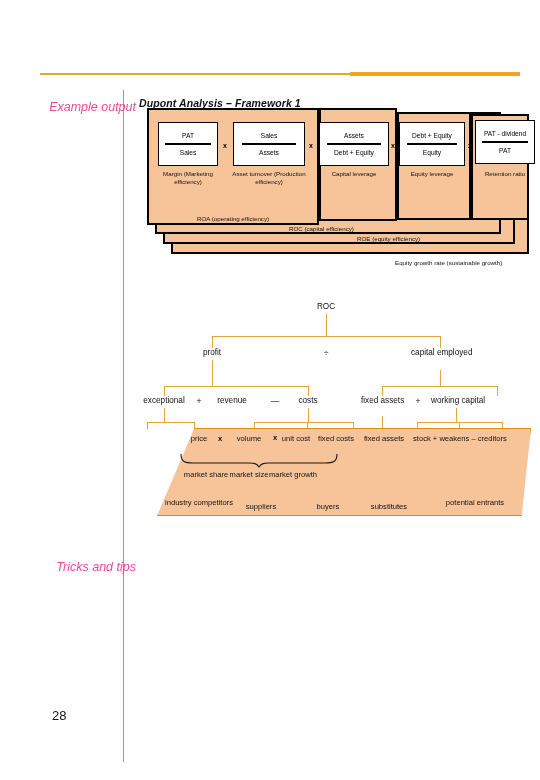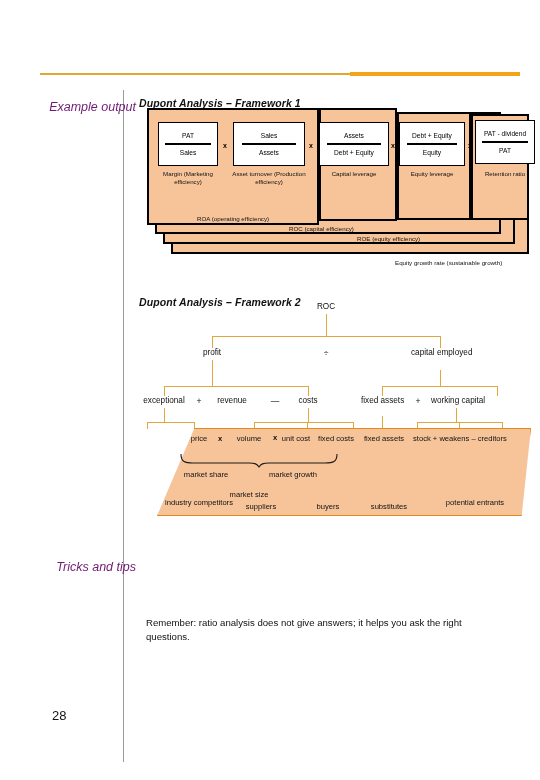--- a/index.html
+++ b/index.html
@@ -13,21 +13,21 @@
   
   .rule-left{position:absolute;left:40px;top:73px;width:310px;height:2px;background:#e0a82e;}
   .rule-right{position:absolute;left:350px;top:72px;width:170px;height:4px;background:#f2a51c;}
 
   
   .divider{position:absolute;left:123px;top:90px;width:1px;height:672px;background:#9a9a9a;}
 
   
   .side-label{
     position:absolute;right:404px;width:110px;text-align:right;
-    font-style:italic;font-size:12.5px;line-height:14px;color:#701a75;
+    font-style:italic;font-size:12.5px;line-height:14px;color:#ec4899;
   }
   #side-example{top:100px;}
   #side-tricks{top:560px;}
 
   
   .fw-title{
     position:absolute;font-style:italic;font-weight:bold;font-size:10.5px;
     color:#111;letter-spacing:.1px;
   }
   #fw1-title{left:139px;top:97px;}
@@ -162,21 +162,20 @@
     <div class="undercap" style="left:180px;top:58px;width:70px;">Capital leverage</div>
     <div class="undercap" style="left:258px;top:58px;width:70px;">Equity leverage</div>
     <div class="undercap" style="left:336px;top:58px;width:60px;">Retention ratio</div>
 
     <div class="tierlabel" style="left:58px;top:103px;">ROA (operating efficiency)</div>
     <div class="tierlabel" style="left:150px;top:113px;">ROC (capital efficiency)</div>
     <div class="tierlabel" style="left:218px;top:123px;">ROE (equity efficiency)</div>
     <div class="tierlabel" style="left:256px;top:147px;">Equity growth rate (sustainable growth)</div>
   </div>
 
-  <div class="fw-title" id="fw2-title">Dupont Analysis – Framework 2</div>
 
   <div class="f2">
 
     <div class="node" style="left:157px;top:2px;width:60px;">ROC</div>
     <div class="ln lnv" style="left:187px;top:14px;height:22px;"></div>
     <div class="ln lnh" style="left:73px;top:36px;width:229px;"></div>
     <div class="ln lnv" style="left:73px;top:36px;height:12px;"></div>
     <div class="ln lnv" style="left:301px;top:36px;height:12px;"></div>
 
     <div class="node" style="left:48px;top:48px;width:50px;">profit</div>
@@ -230,26 +229,25 @@
     <div class="tnode" style="left:140px;top:134px;width:34px;">unit cost</div>
     <div class="tnode" style="left:178px;top:134px;width:38px;">fixed costs</div>
     <div class="tnode" style="left:224px;top:134px;width:42px;">fixed assets</div>
     <div class="tnode" style="left:274px;top:134px;width:120px;text-align:left;">stock + weakens – creditors</div>
 
     <svg class="brace" style="left:40px;top:152px;" width="160" height="16" viewBox="0 0 160 16">
       <path d="M2 2 C2 10, 6 11, 14 11 L70 11 C76 11, 78 12, 80 15 C82 12, 84 11, 90 11 L146 11 C154 11, 158 10, 158 2" fill="none" stroke="#1a1a1a" stroke-width="1.1"></path>
     </svg>
 
     <div class="tnode" style="left:42px;top:170px;width:50px;line-height:9.6px;">market share</div>
-    <div class="tnode" style="left:88px;top:170px;width:44px;line-height:9.6px;margin-top:20px;">market size</div>
+    <div class="tnode" style="left:88px;top:170px;width:44px;line-height:9.6px;">market size</div>
     <div class="tnode" style="left:128px;top:170px;width:52px;line-height:9.6px;">market growth</div>
 
     <div class="tnode" style="left:26px;top:198px;width:58px;line-height:9px;">industry competitors</div>
     <div class="tnode" style="left:96px;top:202px;width:52px;">suppliers</div>
     <div class="tnode" style="left:168px;top:202px;width:42px;">buyers</div>
     <div class="tnode" style="left:222px;top:202px;width:56px;">substitutes</div>
     <div class="tnode" style="left:296px;top:198px;width:80px;line-height:9px;">potential entrants</div>
   </div>
 
-  <div class="body-copy" id="para2">Remember: ratio analysis does not give answers; it helps you ask the right questions.</div>
 
   <div class="pageno">28</div>
 </div>
 
 </body></html>

